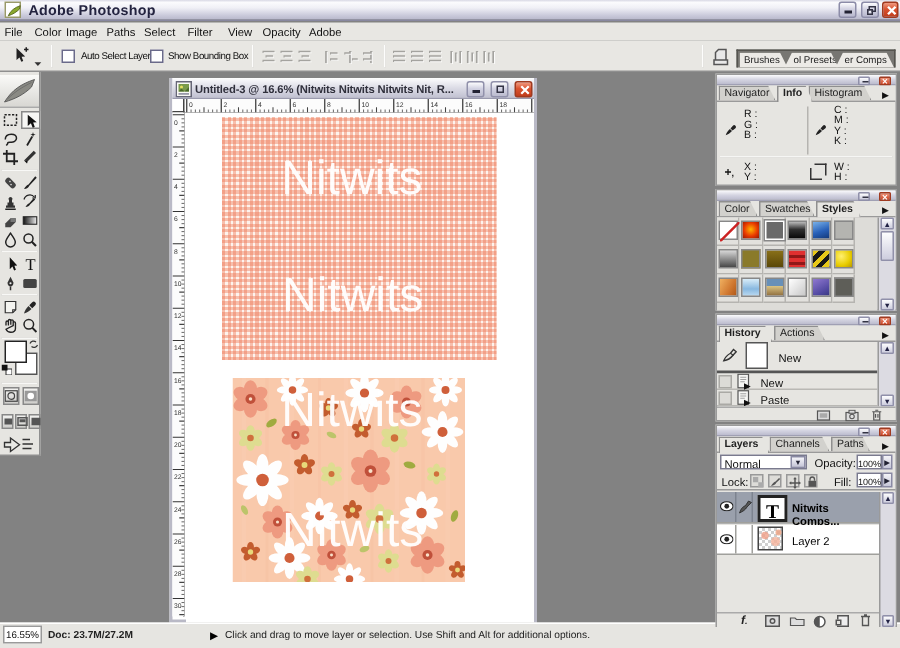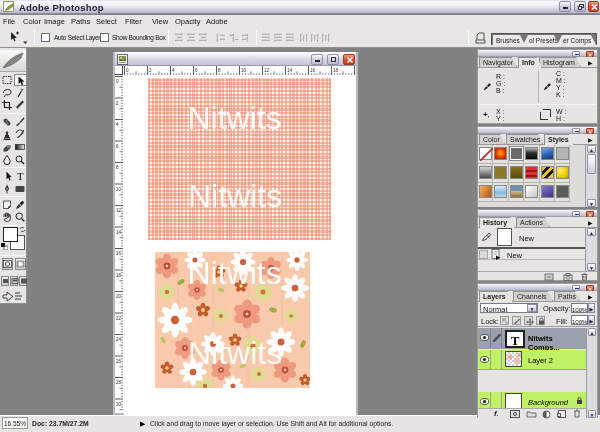--- a/index.html
+++ b/index.html
@@ -56,21 +56,21 @@
 .tab{position:absolute;top:0;height:10px;font-size:7px;color:#222;padding:1px 4px 0 3px;background:#d2d1cd;border:1px solid #8f8f8f;border-bottom:none;clip-path:polygon(0 0,calc(100% - 5px) 0,100% 100%,0 100%);}
 .tab.active{background:#e6e5e1;font-weight:bold;z-index:3;height:11px;}
 .parrow{position:absolute;right:2px;top:2px;width:7px;height:7px;font-size:6px;color:#111;}
 .sbar{background:#dcdbe2;border-left:1px solid #9a9a9a;}
 .sb{position:absolute;left:1px;width:9px;height:8px;background:linear-gradient(#fdfdfe,#cdcdde);border:1px solid #9090aa;border-radius:1px;font-size:5px;text-align:center;line-height:8px;color:#224;}
 .hrow{border-bottom:1px solid #b9b8b4;background:#e6e5e1;}
 .hcb{left:1px;top:1px;width:9px;height:9px;background:#dcdbd7;border:1px solid #aaa9a5;}
 .hicon{left:13px;top:0px;width:11px;height:11px;}
 .htxt{left:29px;top:2px;font-size:7.5px;color:#111;}
 .lockic{top:2px;width:9px;height:9px;border:1px solid #999;background:#dddcd8;}
-.lrow{position:absolute;left:0;width:108px;background:#bef264;border-bottom:1px solid #a0a09c;}
+.lrow{position:absolute;left:0;width:108px;background:#ffffff;border-bottom:1px solid #a0a09c;}
 .leye{position:absolute;left:2px;top:6px;width:9px;height:7px;}
 .lcell{position:absolute;left:12px;top:0;width:12px;height:100%;border-left:1px solid #a0a09c;border-right:1px solid #a0a09c;}
 .lthumb{position:absolute;left:27px;top:1.5px;width:18px;height:17px;background:#fff;border:1px solid #444;}
 .ltxt{position:absolute;left:50px;top:6px;font-size:7.5px;color:#000;}
 .checker{background-image:linear-gradient(45deg,#cfcfcf 25%,transparent 25%,transparent 75%,#cfcfcf 75%),linear-gradient(45deg,#cfcfcf 25%,transparent 25%,transparent 75%,#cfcfcf 75%);background-size:4px 4px;background-position:0 0,2px 2px;background-color:#fff;}
 .sw{position:absolute;width:13px;height:13px;border:1px solid #888;}
 .swc{position:absolute;width:15.4px;height:19px;border-right:1px solid #b5b4b0;border-bottom:1px solid #b5b4b0;background:#e2e1dd;}
 </style></head><body>
 
 <div class="abs" id="titlebar">
@@ -359,20 +359,21 @@
  <div class="abs" id="doctitle">
    <div style="position:absolute;left:2px;top:2px;width:11px;height:11px;">
         <svg width="11" height="11" viewBox="0 0 11 11">
           <rect x="0.5" y="0.5" width="10" height="10" fill="#f8f8f4" stroke="#667" stroke-width="1"></rect>
           <rect x="2" y="2" width="7" height="5" fill="#7a9a4a"></rect>
           <circle cx="4" cy="4" r="1" fill="#e8e060"></circle>
           <path d="M2 7 l2-2 2 2 3-3 v3 z" fill="#4a6a2a"></path>
           <rect x="2" y="8" width="7" height="1.2" fill="#99a"></rect>
         </svg>
       </div>
+      <div class="dtext">Untitled-3 @ 16.6% (Nitwits  Nitwits  Nitwits  Nit, R...</div>
    <div class="dbtn" style="left:196px;">
         <i style="position:absolute;left:3px;bottom:2px;width:5px;height:1.6px;background:#223;"></i>
       </div>
    <div class="dbtn" style="left:212px;">
         <i style="position:absolute;left:3px;top:2.5px;width:5px;height:4.5px;border:1px solid #334;"></i>
       </div>
    <div class="dbtn close" style="left:228px;">
         <svg width="12" height="11" viewBox="0 0 12 11" style="position:absolute;left:0;top:0;">
           <path d="M3.5 2.5 L8.5 7.5 M8.5 2.5 L3.5 7.5" stroke="#fff" stroke-width="1.5"></path>
         </svg>
@@ -861,20 +862,31 @@
    <div class="abs hcb"></div>
       <div class="abs hicon">
         <svg width="11" height="11" viewBox="0 0 11 11">
           <rect x="1" y="0.5" width="7" height="9" fill="#f6f6f4" stroke="#555" stroke-width=".8"></rect>
           <path d="M2.5 2.5 h4 M2.5 4 h4 M2.5 5.5 h3" stroke="#999" stroke-width=".6"></path>
           <path d="M5 6.5 l4.5 2.2 l-4.5 2.2 z" fill="#111"></path>
         </svg>
       </div>
       <div class="abs htxt">New</div>
  </div>
+ <div class="abs hrow" style="left:0;top:50px;width:107px;height:11px;">
+   <div class="abs hcb"></div>
+      <div class="abs hicon">
+        <svg width="11" height="11" viewBox="0 0 11 11">
+          <rect x="1" y="0.5" width="7" height="9" fill="#f6f6f4" stroke="#555" stroke-width=".8"></rect>
+          <path d="M2.5 2.5 h4 M2.5 4 h4 M2.5 5.5 h3" stroke="#999" stroke-width=".6"></path>
+          <path d="M5 6.5 l4.5 2.2 l-4.5 2.2 z" fill="#111"></path>
+        </svg>
+      </div>
+      <div class="abs htxt">Paste</div>
+ </div>
  <div class="abs sbar" style="left:107px;top:18px;width:12px;height:43px;">
       <div class="sb" style="top:0;">▲</div>
       <div class="sb" style="bottom:0;">▼</div>
     </div>
  <div class="abs" style="left:0;top:61px;width:119px;height:9px;background:#e6e5e1;border-top:1px solid #aaa;">
   <div class="abs" style="left:66px;top:1px;width:10px;height:8px;">
         <svg width="10" height="8" viewBox="0 0 10 8">
           <rect x="1" y="1" width="8" height="6" fill="#ddd" stroke="#555" stroke-width=".8"></rect>
           <rect x="2.5" y="2.5" width="5" height="3" fill="#aaa"></rect>
         </svg>
@@ -964,35 +976,20 @@
     <div class="lcell"></div>
     <div class="lthumb checker" style="width:17px;height:16px;">
           <svg width="17" height="16">
             <circle cx="4" cy="5" r="2.5" fill="#f0a088" opacity=".8"></circle>
             <circle cx="11" cy="9" r="3" fill="#f4b098" opacity=".8"></circle>
             <circle cx="13" cy="3" r="2" fill="#eca080" opacity=".8"></circle>
           </svg>
         </div>
     <div class="ltxt">Layer 2</div>
   </div>
-  <div class="lrow" style="top:63.5px;height:17px;">
-    <svg class="leye" viewBox="0 0 9 7">
-          <ellipse cx="4.5" cy="3.5" rx="4.2" ry="3" fill="#fff" stroke="#222" stroke-width=".8"></ellipse>
-          <circle cx="4.5" cy="3.5" r="1.6" fill="#222"></circle>
-        </svg>
-    <div class="lcell"></div>
-    <div class="lthumb" style="width:17px;height:16px;"></div>
-    <div class="ltxt" style="font-style:italic;">Background</div>
-    <div style="position:absolute;right:3px;top:5px;width:7px;height:8px;">
-          <svg width="7" height="8" viewBox="0 0 7 8">
-            <rect x="1" y="3" width="5" height="4" fill="#444"></rect>
-            <path d="M2 3 V2 a1.5 1.5 0 0 1 3 0 V3" fill="none" stroke="#444"></path>
-          </svg>
-        </div>
-  </div>
  </div>
  <div class="abs sbar" style="left:108px;top:44px;width:11px;height:90px;">
   <div class="sb" style="top:0;width:8px;">▲</div>
       <div class="sb" style="bottom:0;width:8px;">▼</div>
  </div>
  <div class="abs" style="left:0;top:124px;width:108px;height:10px;background:#e6e5e1;border-top:1px solid #aaa;" id="layerbtns">
   <div class="abs" style="left:16px;top:1px;font-size:8px;font-weight:bold;font-style:italic;color:#222;line-height:8px;">f<span style="font-size:6px;">.</span></div>
   <div class="abs" style="left:32px;top:1px;width:10px;height:8px;border:1px solid #555;background:#ddd;">
         <div style="position:absolute;left:2px;top:1px;width:4px;height:4px;border:1px solid #555;border-radius:50%;"></div>
       </div>

